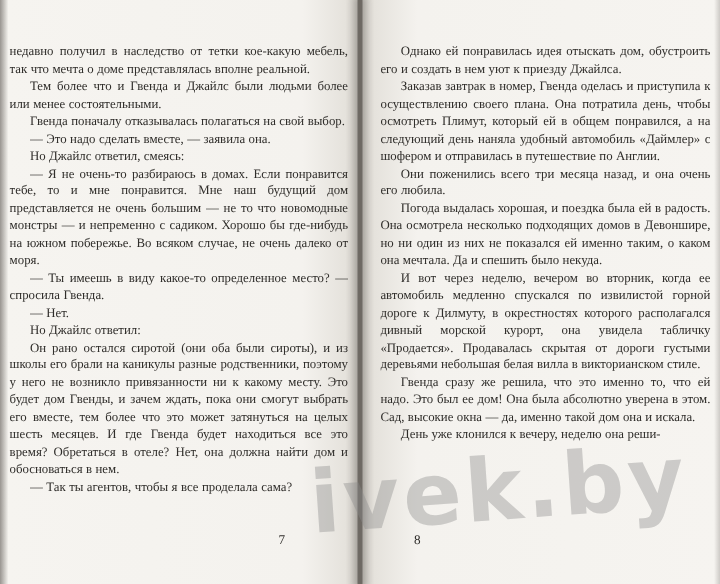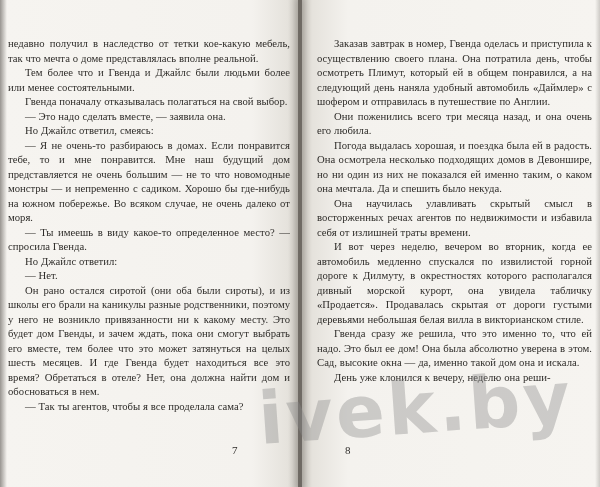--- a/index.html
+++ b/index.html
@@ -101,34 +101,34 @@
 
   <div class="page page-left">
     <div class="text-block">
         <p class="para noindent">недавно получил в наследство от тетки кое-какую мебель, так что мечта о доме представлялась вполне реальной.</p>
         <p class="para">Тем более что и Гвенда и Джайлс были людьми более или менее состоятельными.</p>
         <p class="para">Гвенда поначалу отказывалась полагаться на свой выбор.</p>
         <p class="para">— Это надо сделать вместе, — заявила она.</p>
         <p class="para">Но Джайлс ответил, смеясь:</p>
         <p class="para">— Я не очень-то разбираюсь в домах. Если понравится тебе, то и мне понравится. Мне наш будущий дом представляется не очень большим — не то что новомодные монстры — и непременно с садиком. Хорошо бы где-нибудь на южном побережье. Во всяком случае, не очень далеко от моря.</p>
         <p class="para">— Ты имеешь в виду какое-то определенное место? — спросила Гвенда.</p>
+        <p class="para">— Нет.</p>
         <p class="para">Но Джайлс ответил:</p>
-        <p class="para">— Нет.</p>
         <p class="para">Он рано остался сиротой (они оба были сироты), и из школы его брали на каникулы разные родственники, поэтому у него не возникло привязанности ни к какому месту. Это будет дом Гвенды, и зачем ждать, пока они смогут выбрать его вместе, тем более что это может затянуться на целых шесть месяцев. И где Гвенда будет находиться все это время? Обретаться в отеле? Нет, она должна найти дом и обосноваться в нем.</p>
         <p class="para">— Так ты агентов, чтобы я все проделала сама?</p>
       </div>
     <div class="pagenum pagenum-left">7</div>
   </div>
 
   <div class="page page-right">
     <div class="text-block">
+        <p class="para">Однако ей понравилась идея отыскать дом, обустроить его и создать в нем уют к приезду Джайлса.</p>
         <p class="para">Заказав завтрак в номер, Гвенда оделась и приступила к осуществлению своего плана. Она потратила день, чтобы осмотреть Плимут, который ей в общем понравился, а на следующий день наняла удобный автомобиль «Даймлер» с шофером и отправилась в путешествие по Англии.</p>
         <p class="para">Они поженились всего три месяца назад, и она очень его любила.</p>
         <p class="para">Погода выдалась хорошая, и поездка была ей в радость. Она осмотрела несколько подходящих домов в Девоншире, но ни один из них не показался ей именно таким, о каком она мечтала. Да и спешить было некуда.</p>
-        <p class="para">Она научилась улавливать скрытый смысл в восторженных речах агентов по недвижимости и избавила себя от излишней траты времени.</p>
         <p class="para">И вот через неделю, вечером во вторник, когда ее автомобиль медленно спускался по извилистой горной дороге к Дилмуту, в окрестностях которого располагался дивный морской курорт, она увидела табличку «Продается». Продавалась скрытая от дороги густыми деревьями небольшая белая вилла в викторианском стиле.</p>
         <p class="para">Гвенда сразу же решила, что это именно то, что ей надо. Это был ее дом! Она была абсолютно уверена в этом. Сад, высокие окна — да, именно такой дом она и искала.</p>
         <p class="para">День уже клонился к вечеру, неделю она реши-</p>
       </div>
     <div class="pagenum pagenum-right">8</div>
   </div>
 
   <div class="gutter-core"></div>
   <div class="edge-left"></div>
   <div class="edge-right"></div>

